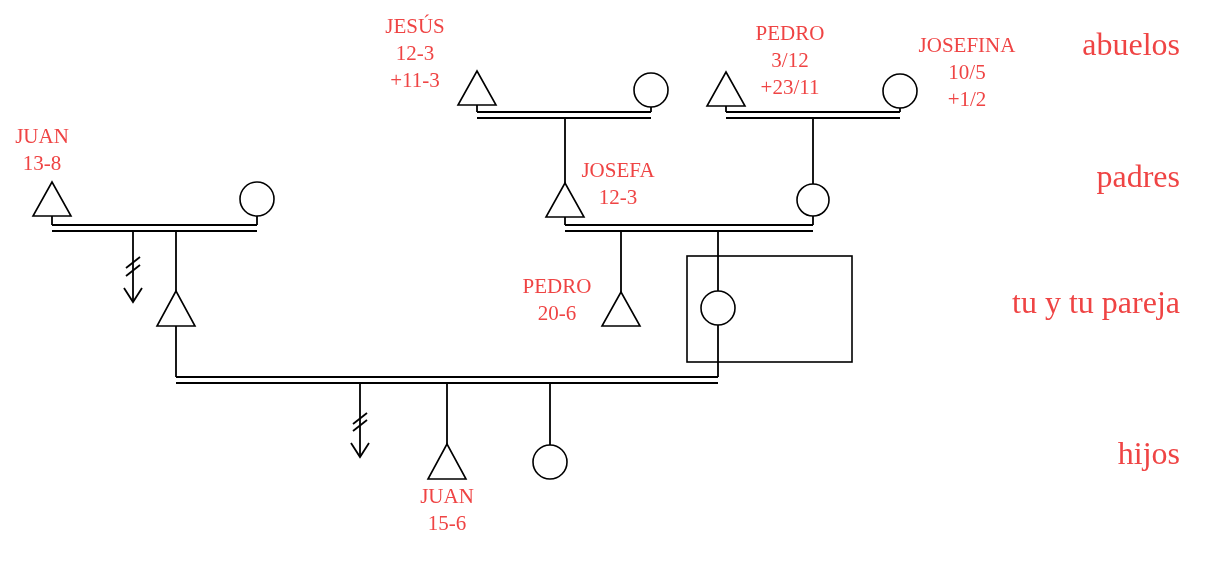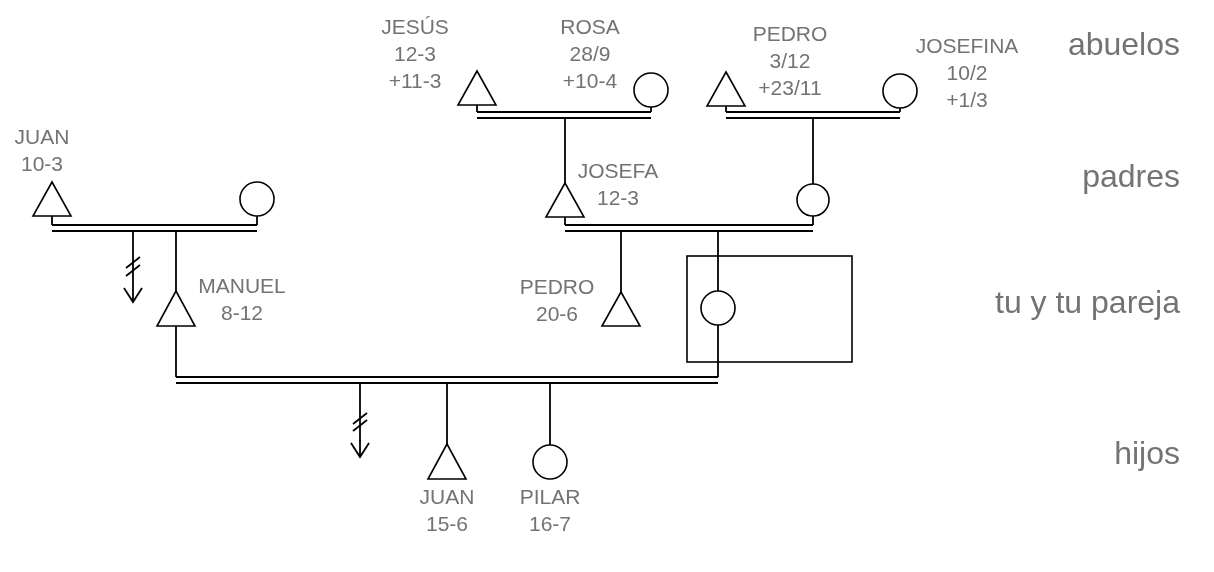--- a/index.html
+++ b/index.html
@@ -1,22 +1,22 @@
 <!DOCTYPE html>
 <html><head>
 <meta charset="utf-8">
 <style>
   html, body { margin: 0; padding: 0; background: #ffffff; }
   .canvas {
     position: relative;
     width: 1214px;
     height: 572px;
     background: #ffffff;
-    color: #737373;
-    font-family: Liberation Sans, sans-serif;
+    color: #ef4444;
+    font-family: Liberation Serif, serif;
     overflow: hidden;
   }
   .diagram-svg { position: absolute; left: 0; top: 0; }
   .person {
     position: absolute;
     transform: translateX(-50%);
     text-align: center;
     font-size: 21px;
     line-height: 27px;
     white-space: nowrap;
@@ -122,69 +122,56 @@
       <circle cx="550" cy="462" r="17" fill="#ffffff"></circle>
     </g>
   </svg>
 
   <div class="person" style="left:415px; top:13px">
     <div>JESÚS</div>
     <div>12-3</div>
     <div>+11-3</div>
   </div>
 
-  <div class="person" style="left:590px; top:13px">
-    <div>ROSA</div>
-    <div>28/9</div>
-    <div>+10-4</div>
-  </div>
 
   <div class="person" style="left:790px; top:20px">
     <div>PEDRO</div>
     <div>3/12</div>
     <div>+23/11</div>
   </div>
 
   <div class="person" style="left:967px; top:32px">
     <div>JOSEFINA</div>
-    <div>10/2</div>
-    <div>+1/3</div>
+    <div>10/5</div>
+    <div>+1/2</div>
   </div>
 
   <div class="person" style="left:42px; top:123px">
     <div>JUAN</div>
-    <div>10-3</div>
+    <div>13-8</div>
   </div>
 
 
   <div class="person" style="left:618px; top:157px">
     <div>JOSEFA</div>
     <div>12-3</div>
   </div>
 
 
-  <div class="person" style="left:242px; top:272px">
-    <div>MANUEL</div>
-    <div>8-12</div>
-  </div>
 
   <div class="person" style="left:557px; top:273px">
     <div>PEDRO</div>
     <div>20-6</div>
   </div>
 
 
   <div class="person" style="left:447px; top:483px">
     <div>JUAN</div>
     <div>15-6</div>
   </div>
 
-  <div class="person" style="left:550px; top:483px">
-    <div>PILAR</div>
-    <div>16-7</div>
-  </div>
 
   <div class="gen" style="top:24px">abuelos</div>
   <div class="gen" style="top:156px">padres</div>
   <div class="gen" style="top:282px">tu y tu pareja</div>
   <div class="gen" style="top:433px">hijos</div>
 
 </div>
 
 </body></html>

